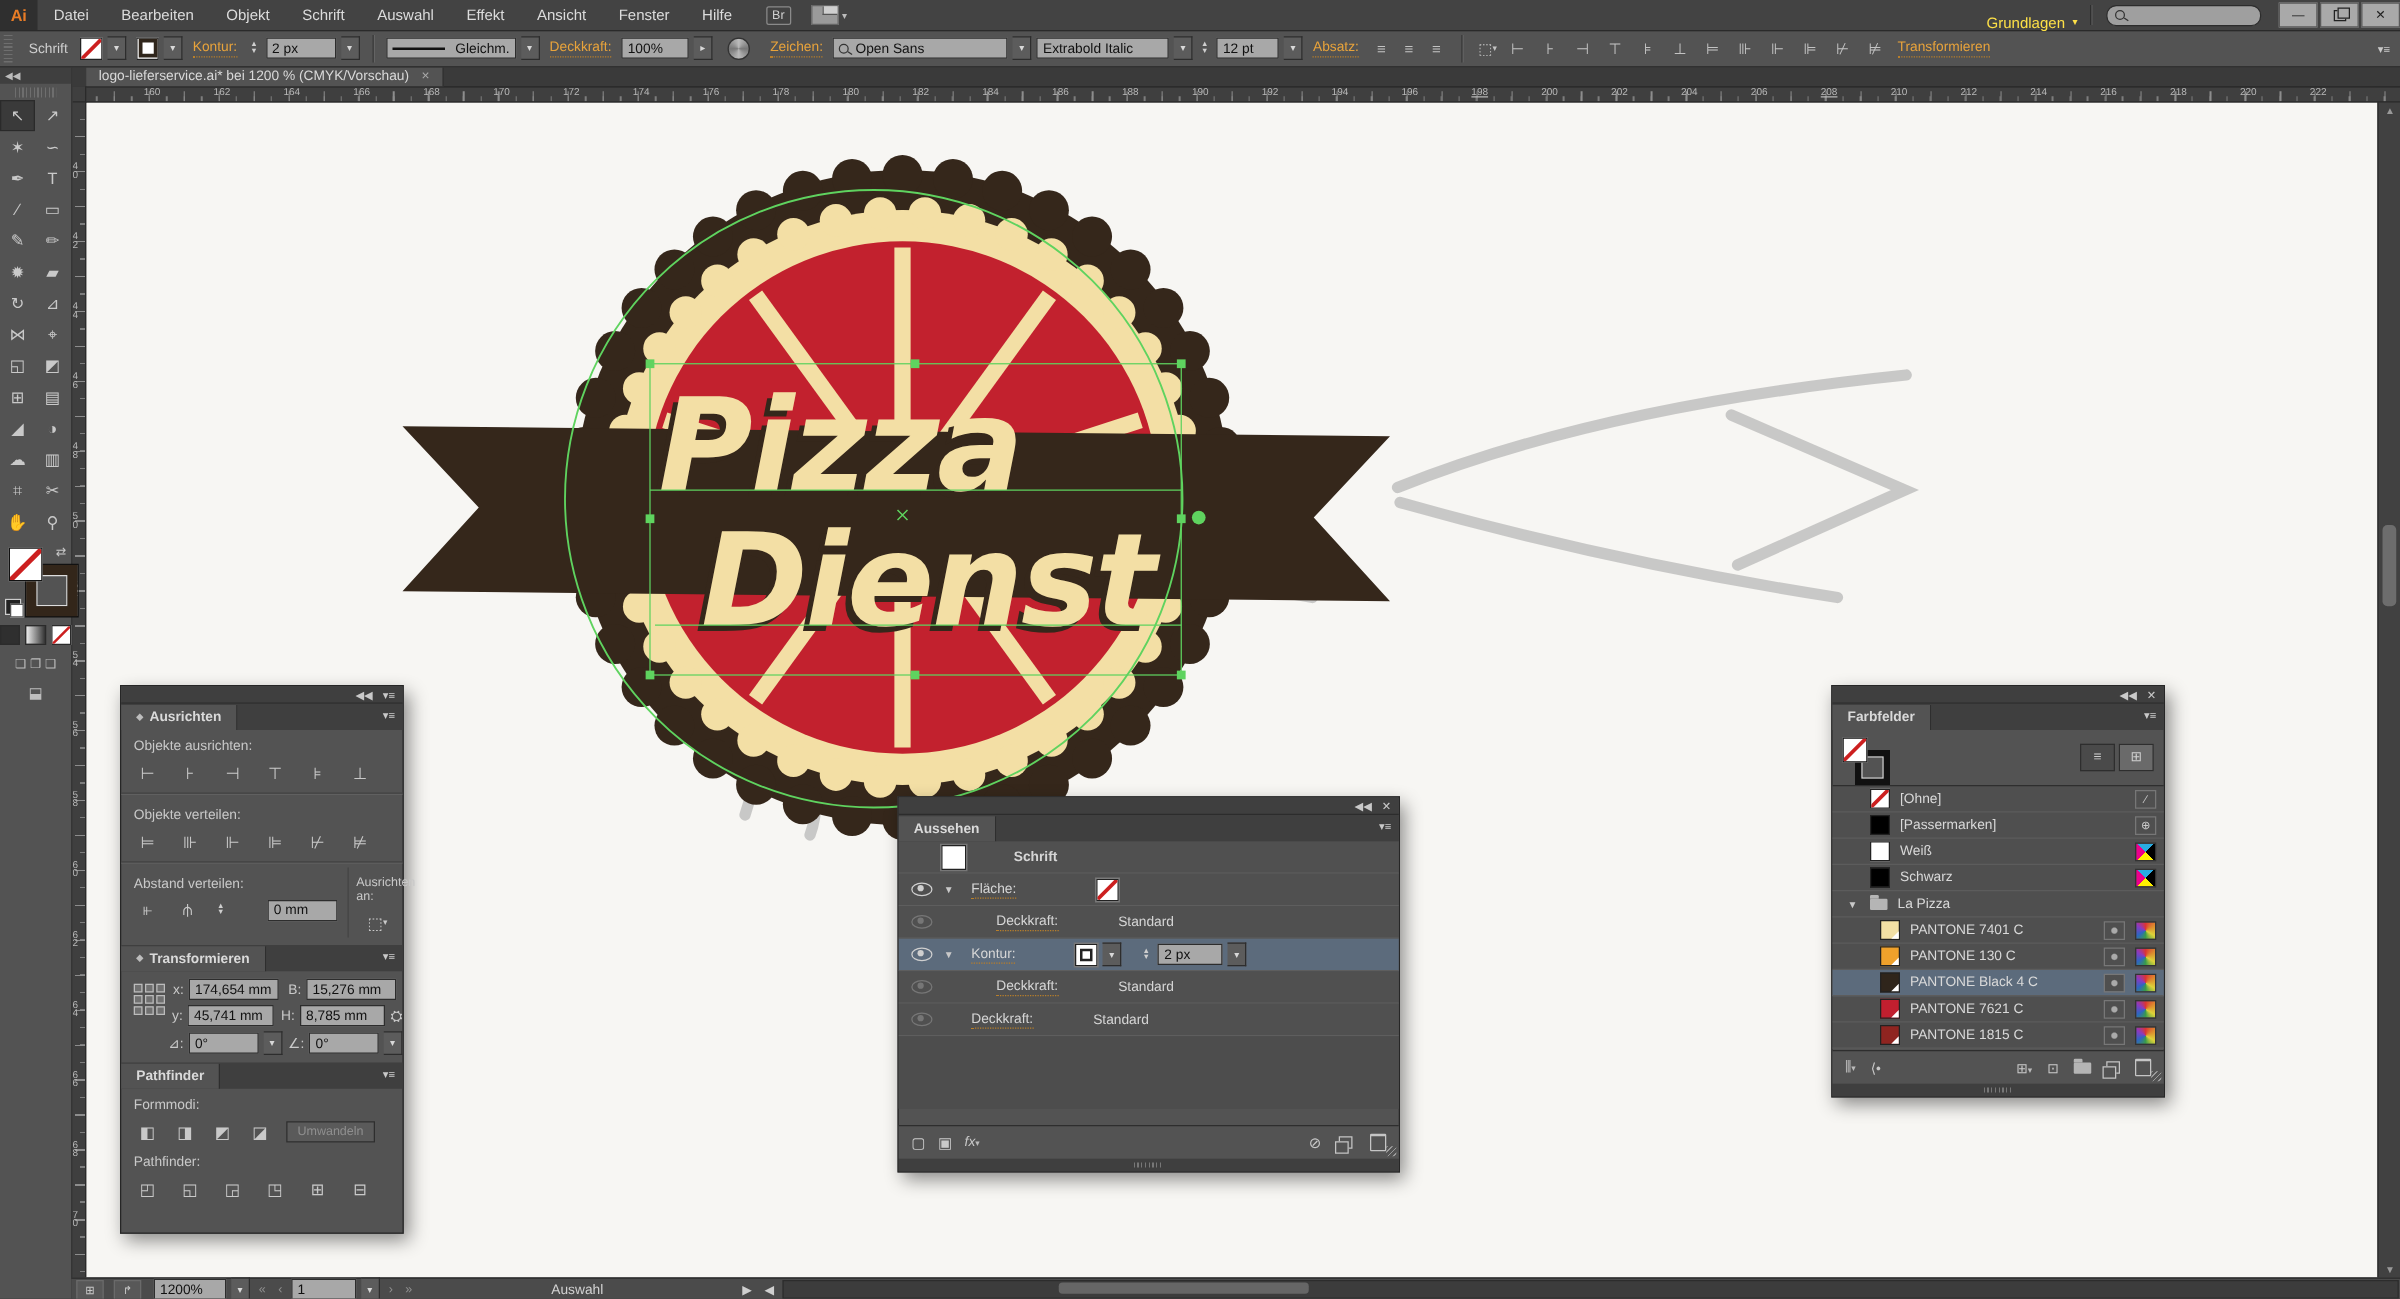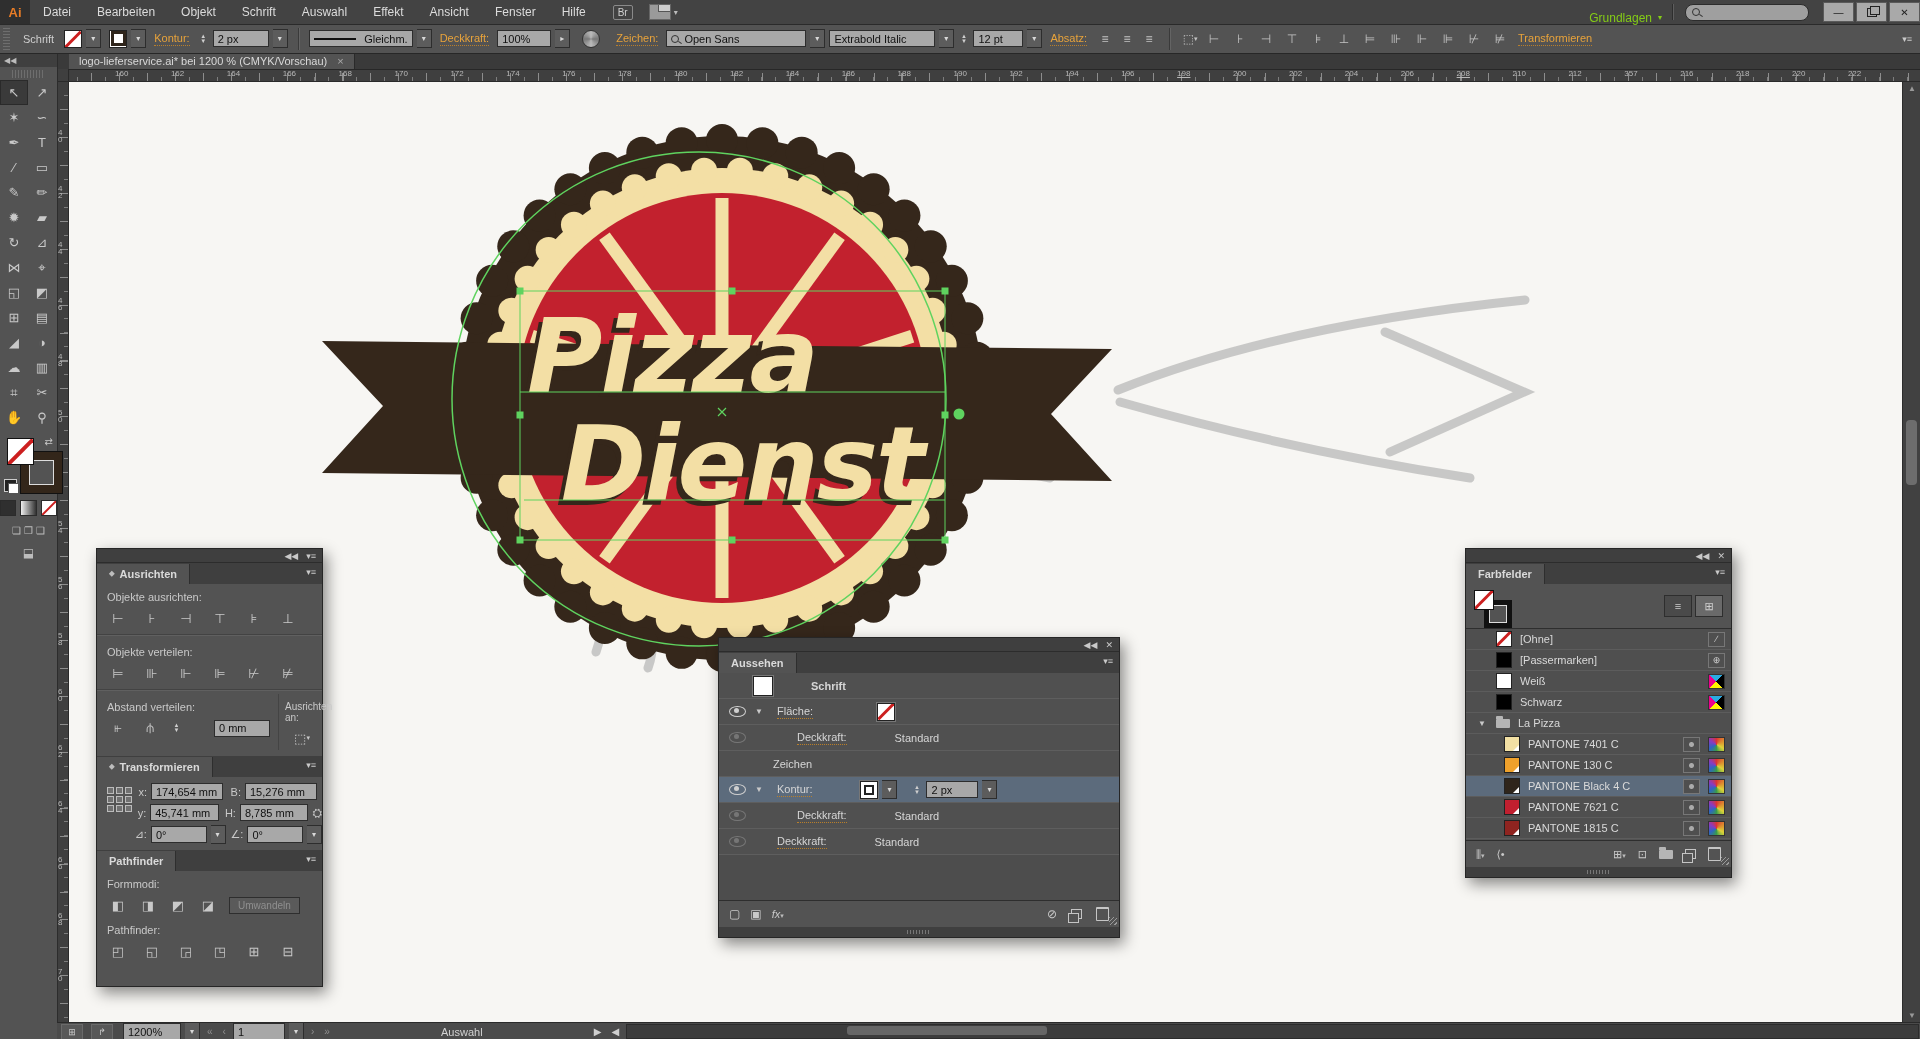--- a/index.html
+++ b/index.html
@@ -11,21 +11,21 @@
   .menubar{left:0;top:0;width:1920px;height:24px;background:#434343;display:flex;align-items:center;
            border-bottom:1px solid #2a2a2a;font-size:12px;z-index:30;}
   .ai-logo{width:30px;height:24px;background:#2f2f2f;color:#e87c26;font-weight:bold;font-size:13px;
            display:flex;align-items:center;justify-content:center;}
   .menu-item{padding:0 13px;height:24px;display:flex;align-items:center;color:#dcdcdc;}
   .br-btn{margin-left:14px;border:1px solid #8a8a8a;border-radius:2px;color:#cfcfcf;font-size:10px;
           padding:1px 4px;}
   .ws-icon{margin-left:16px;width:20px;height:14px;background:#9a9a9a;border:1px solid #666;position:relative;}
   .ws-icon::after{content:"";position:absolute;left:8px;top:0;bottom:7px;right:0;background:#cfcfcf;border-left:1px solid #555;border-bottom:1px solid #555;}
   .mb-right{margin-left:auto;display:flex;align-items:center;height:24px;}
-  .workspace{display:flex;align-items:center;gap:6px;color:#84cc16;padding:0 10px;margin-top:11px;}
+  .workspace{display:flex;align-items:center;gap:6px;color:#fde047;padding:0 10px;margin-top:11px;}
   .searchbox{width:110px;height:15px;background:#9f9f9f;border:1px solid #2c2c2c;border-radius:8px;
              display:flex;align-items:center;padding:0 6px;margin:0 12px;}
   .mag{width:6px;height:6px;border:1px solid #333;border-radius:50%;position:relative;}
   .mag::after{content:"";position:absolute;width:4px;height:1px;background:#333;right:-4px;bottom:-1px;transform:rotate(35deg);}
   .winbtn{width:29px;height:18px;background:#a9a9a9;border:1px solid #5a5a5a;color:#222;font-size:10px;
           display:flex;align-items:center;justify-content:center;margin-left:2px;}
   .restore-glyph{width:8px;height:7px;border:1px solid #222;position:relative;}
   .restore-glyph::after{content:"";position:absolute;left:2px;top:-3px;width:8px;height:7px;border:1px solid #222;background:#a9a9a9;}
   
   .optionsbar{left:0;top:24px;width:1920px;height:29px;background:#535353;border-bottom:1px solid #272727;
@@ -444,21 +444,21 @@
         <span class="num" style="left: 1008.3px;">194</span>
         <span class="num" style="left: 1064.2px;">196</span>
         <span class="num" style="left: 1120.1px; text-decoration: underline;">198</span>
         <span class="num" style="left: 1176px;">200</span>
         <span class="num" style="left: 1231.9px;">202</span>
         <span class="num" style="left: 1287.8px;">204</span>
         <span class="num" style="left: 1343.7px;">206</span>
         <span class="num" style="left: 1399.6px; text-decoration: underline;">208</span>
         <span class="num" style="left: 1455.5px;">210</span>
         <span class="num" style="left: 1511.4px;">212</span>
-        <span class="num" style="left: 1567.3px;">357</span>
+        <span class="num" style="left: 1567.3px;">214</span>
         <span class="num" style="left: 1623.2px;">216</span>
         <span class="num" style="left: 1679.1px;">218</span>
         <span class="num" style="left: 1735px;">220</span>
         <span class="num" style="left: 1790.9px;">222</span>
       </div>
     </div>
   <div class="abs rulerV">
       <div class="ticks"></div>
       <div class="ticks2"></div>
       <div id="vnums">
@@ -710,26 +710,20 @@
         </div>
         <div class="aus-row">
           <span style="width: 24px; display: flex; justify-content: center;">
             <span class="eye dim"></span>
           </span>
           <span class="exp"></span>
           <span style="width: 20px;"></span>
           <span class="lbl olink">Deckkraft:</span>
           <span class="lbl" style="margin-left: 40px;">Standard</span>
         </div>
-        <div class="aus-row">
-          <span style="width: 24px; display: flex; justify-content: center;"></span>
-          <span class="exp"></span>
-          <span style="width: 0px;"></span>
-          <span class="lbl">Zeichen</span>
-        </div>
         <div class="aus-row selected">
           <span style="width: 24px; display: flex; justify-content: center;">
             <span class="eye"></span>
           </span>
           <span class="exp">▼</span>
           <span style="width: 0px;"></span>
           <span class="lbl olink">Kontur:</span>
           <span class="sw-white" style="margin-left: 40px; width: 16px; height: 16px; position: relative;">
             <i style="position: absolute; left: 3px; top: 3px; width: 6px; height: 6px; border: 2px solid rgb(34, 34, 34); display: block;"></i>
           </span>

